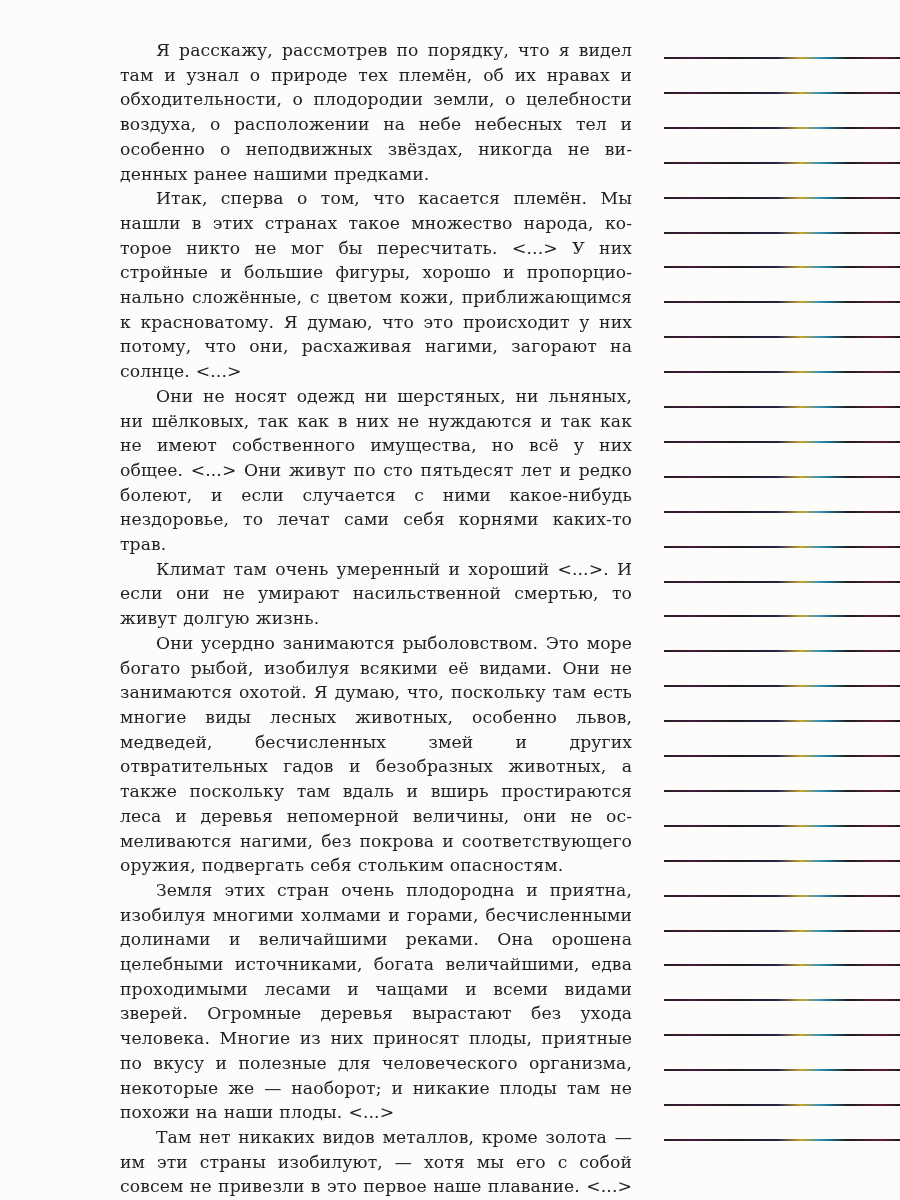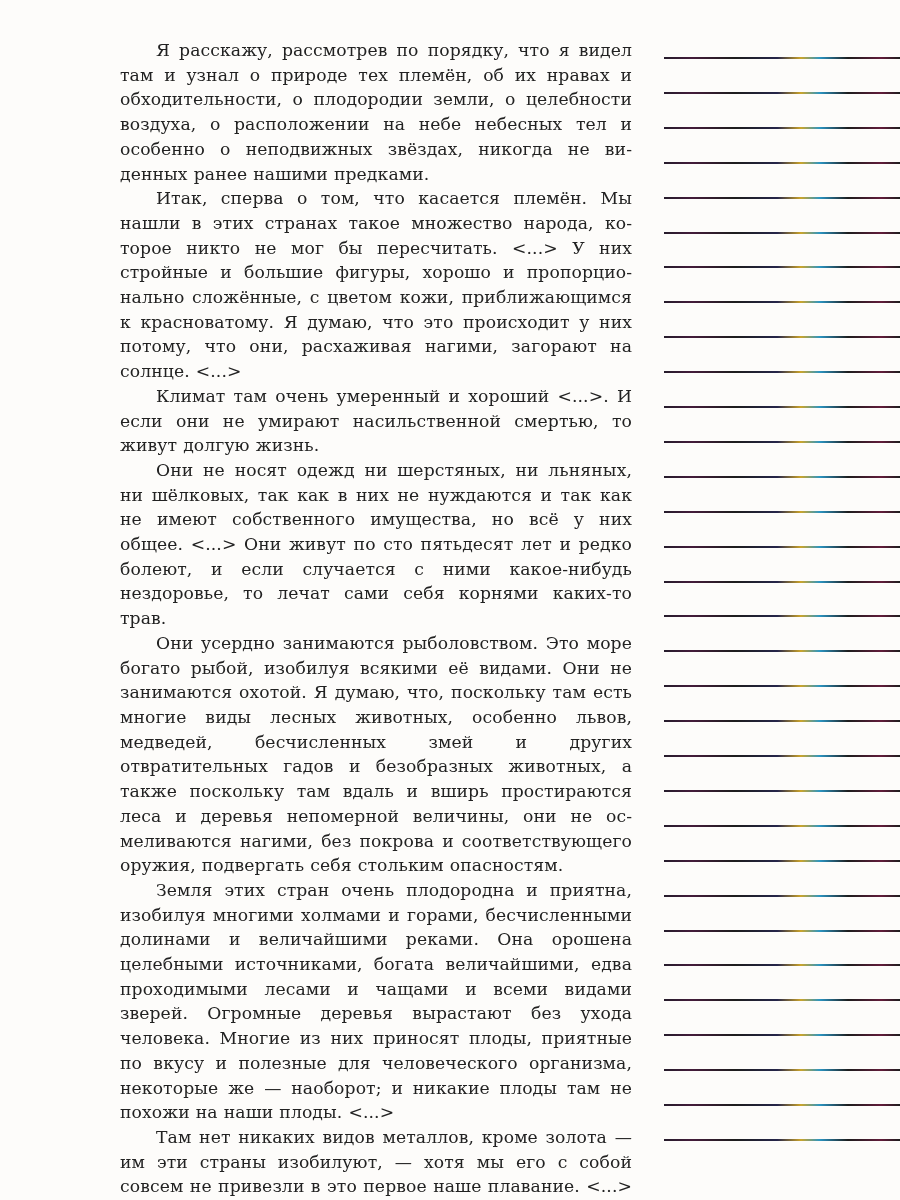--- a/index.html
+++ b/index.html
@@ -32,22 +32,22 @@
     opacity: 0.95;
   }
 </style>
 </head>
 <body>
 
 <div class="page">
   <div class="text-column">
     <p class="para">Я расскажу, рассмотрев по порядку, что я ви­дел там и узнал о природе тех племён, об их нравах и обходительности, о плодородии земли, о целебно­сти воздуха, о расположении на небе небесных тел и особенно о неподвижных звёздах, никогда не ви­денных ранее нашими предками.</p>
     <p class="para">Итак, сперва о том, что касается племён. Мы нашли в этих странах такое множество народа, ко­торое никто не мог бы пересчитать. &lt;...&gt; У них стройные и большие фигуры, хорошо и пропорцио­нально сложённые, с цветом кожи, приближаю­щимся к красноватому. Я думаю, что это происхо­дит у них потому, что они, расхаживая нагими, за­горают на солнце. &lt;...&gt;</p>
+    <p class="para">Они не носят одежд ни шерстяных, ни льня­ных, ни шёлковых, так как в них не нуждаются и так как не имеют собственного имущества, но всё у них общее. &lt;...&gt; Они живут по сто пятьдесят лет и редко болеют, и если случается с ними какое-нибудь нездоровье, то лечат сами себя корнями ка­ких-то трав.</p>
     <p class="para">Климат там очень умеренный и хороший &lt;...&gt;. И если они не умирают насильственной смертью, то живут долгую жизнь.</p>
-    <p class="para">Они не носят одежд ни шерстяных, ни льня­ных, ни шёлковых, так как в них не нуждаются и так как не имеют собственного имущества, но всё у них общее. &lt;...&gt; Они живут по сто пятьдесят лет и редко болеют, и если случается с ними какое-нибудь нездоровье, то лечат сами себя корнями ка­ких-то трав.</p>
     <p class="para">Они усердно занимаются рыболовством. Это море богато рыбой, изобилуя всякими её видами. Они не занимаются охотой. Я думаю, что, посколь­ку там есть многие виды лесных животных, особен­но львов, медведей, бесчисленных змей и других отвратительных гадов и безобразных животных, а также поскольку там вдаль и вширь простирают­ся леса и деревья непомерной величины, они не ос­меливаются нагими, без покрова и соответствую­щего оружия, подвергать себя стольким опасно­стям.</p>
     <p class="para">Земля этих стран очень плодородна и приятна, изобилуя многими холмами и горами, бесчислен­ными долинами и величайшими реками. Она оро­шена целебными источниками, богата величайши­ми, едва проходимыми лесами и чащами и всеми видами зверей. Огромные деревья вырастают без ухода человека. Многие из них приносят плоды, приятные по вкусу и полезные для человеческого организма, некоторые же — наоборот; и никакие плоды там не похожи на наши плоды. &lt;...&gt;</p>
     <p class="para">Там нет никаких видов металлов, кроме золо­та — им эти страны изобилуют, — хотя мы его с со­бой совсем не привезли в это первое наше плавание. &lt;...&gt; Они считают золото за ничто и не знают его ценности. &lt;...&gt; Небо украшено великолепными со-</p>
   </div>
 
   <div class="notes" id="notes">
       <div class="note-line" style="top: 57px;"></div>
       <div class="note-line" style="top: 91.9px;"></div>
       <div class="note-line" style="top: 126.8px;"></div>
       <div class="note-line" style="top: 161.7px;"></div>

